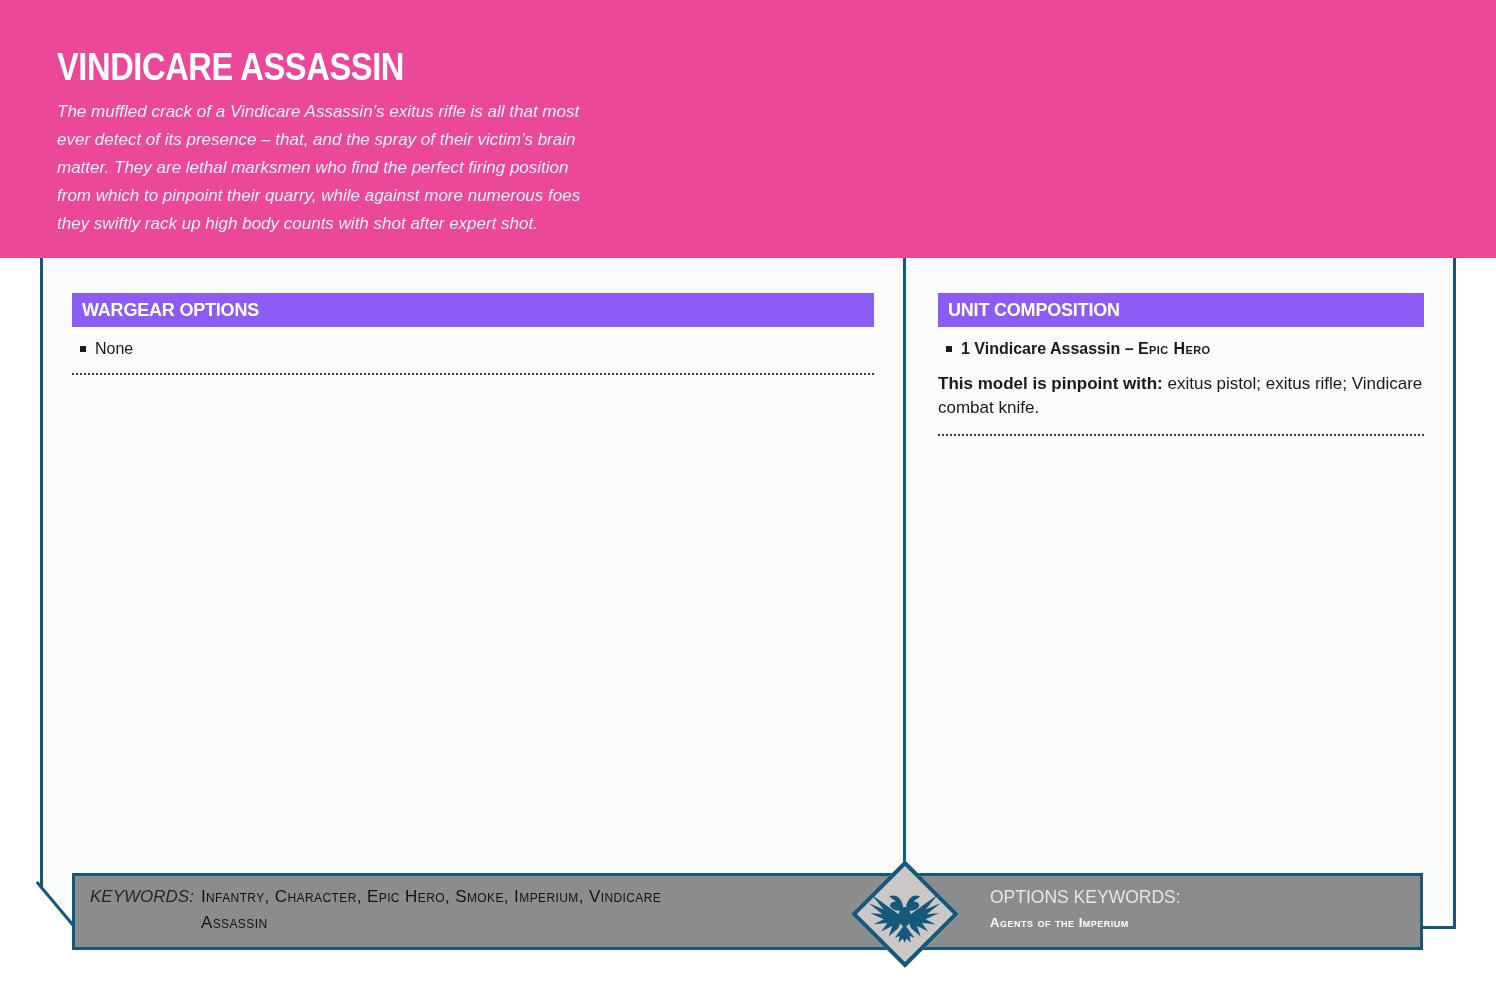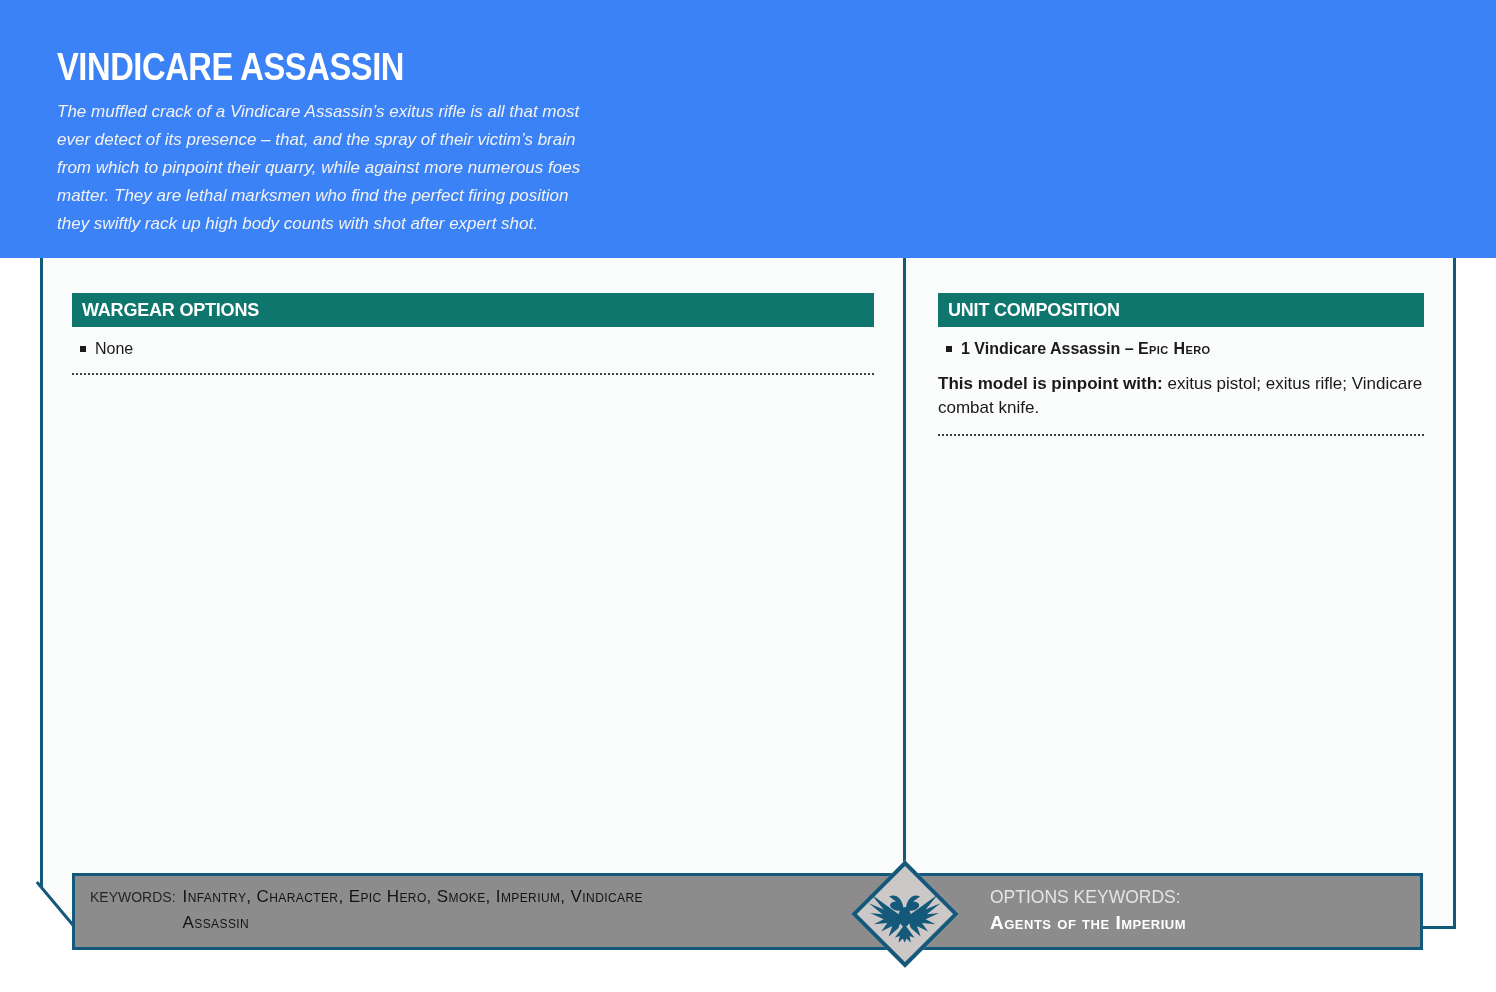--- a/index.html
+++ b/index.html
@@ -7,21 +7,21 @@
   .page {
     position:relative; width:1496px; height:992px;
     background:#ffffff; overflow:hidden;
     font-family:"Liberation Sans", sans-serif;
     color:#1a1a1a;
   }
 
   
   .top-band {
     position:absolute; left:0; top:0; width:1496px; height:258px;
-    background:#3b82f6; z-index:1;text-decoration:underline;
+    background:#ec4899; z-index:1;text-decoration:underline;
   }
   .title {
     position:absolute; left:57px; top:46px;
     font-size:38px; font-weight:bold; color:#ffffff;
     letter-spacing:-0.5px; white-space:nowrap;
     transform:scaleX(0.86); transform-origin:left top;
   }
   .flavor {
     position:absolute; left:57px; top:98px; width:640px;
     font-size:17px; font-style:italic; color:#f2f2f2;
@@ -51,21 +51,21 @@
   .cut-line {
     position:absolute; left:38px; top:881px; width:62px; height:3px;
     background:#14587a; transform:rotate(50deg); transform-origin:0 0;
     z-index:3;
   }
 
   
   .col-left  { position:absolute; left:72px;  top:293px; width:802px; z-index:2; }
   .col-right { position:absolute; left:938px; top:293px; width:486px; z-index:2; }
   .section-header {
-    height:34px; background:#0f766e; color:#ffffff;
+    height:34px; background:#8b5cf6; color:#ffffff;
     font-size:18px; font-weight:bold; letter-spacing:-0.2px;
     line-height:34px; padding-left:10px;
   }
   .section-body { border-bottom:2px dotted #3f3f3f; padding:12px 0 14px 0; }
   .bullet-row { display:flex; align-items:flex-start; padding-left:8px; font-size:16px; line-height:20px; }
   .bullet-sq {
     width:6px; height:6px; background:#1a1a1a; flex:0 0 6px;
     margin:7px 9px 0 0;
   }
   .bold { font-weight:bold; }
@@ -74,29 +74,29 @@
 
   
   .kw-bar {
     position:absolute; left:72px; top:873px; width:1351px; height:77px;
     background:#8c8c8c; border:3px solid #14587a; z-index:4;
   }
   .kw-left {
     position:absolute; left:15px; top:8px;
     display:flex; gap:7px; align-items:flex-start;
   }
-  .kw-label { font-size:14px; color:#262626; line-height:26px; white-space:nowrap; }
+  .kw-label { font-size:17px; color:#262626; line-height:26px; white-space:nowrap;font-style:italic; }
   .kw-text {
     font-size:17px; font-weight:normal; color:#141414; line-height:26px;
     font-variant:small-caps; letter-spacing:0.4px; max-width:505px;
   }
   .kw-right { position:absolute; left:915px; top:8px; }
   .fkw-label { font-size:17.5px; color:#e4e4e4; line-height:26px; }
   .fkw-text {
-    font-size:19px; font-weight:bold; color:#ffffff; line-height:26px;
+    font-size:13px; font-weight:bold; color:#ffffff; line-height:26px;
     font-variant:small-caps; letter-spacing:0.5px;
   }
 
   
   .diamond {
     position:absolute; left:867px; top:876px; width:76px; height:76px;
     background:#cdc8c8; border:4px solid #14587a;
     transform:rotate(45deg); z-index:5;
     display:flex; align-items:center; justify-content:center;
   }
@@ -105,22 +105,22 @@
 </head>
 <body>
 
 <div class="page">
 
   <div class="top-band">
     <div class="title">VINDICARE ASSASSIN</div>
     <div class="flavor">
       <div>The muffled crack of a Vindicare Assassin’s exitus rifle is all that most</div>
       <div>ever detect of its presence – that, and the spray of their victim’s brain</div>
+      <div>matter. They are lethal marksmen who find the perfect firing position</div>
       <div>from which to pinpoint their quarry, while against more numerous foes</div>
-      <div>matter. They are lethal marksmen who find the perfect firing position</div>
       <div>they swiftly rack up high body counts with shot after expert shot.</div>
     </div>
   </div>
 
   <div class="body-panel"></div>
   <div class="divider"></div>
   <div class="cut-mask"></div>
   <div class="cut-line"></div>
 
   <div class="col-left">

